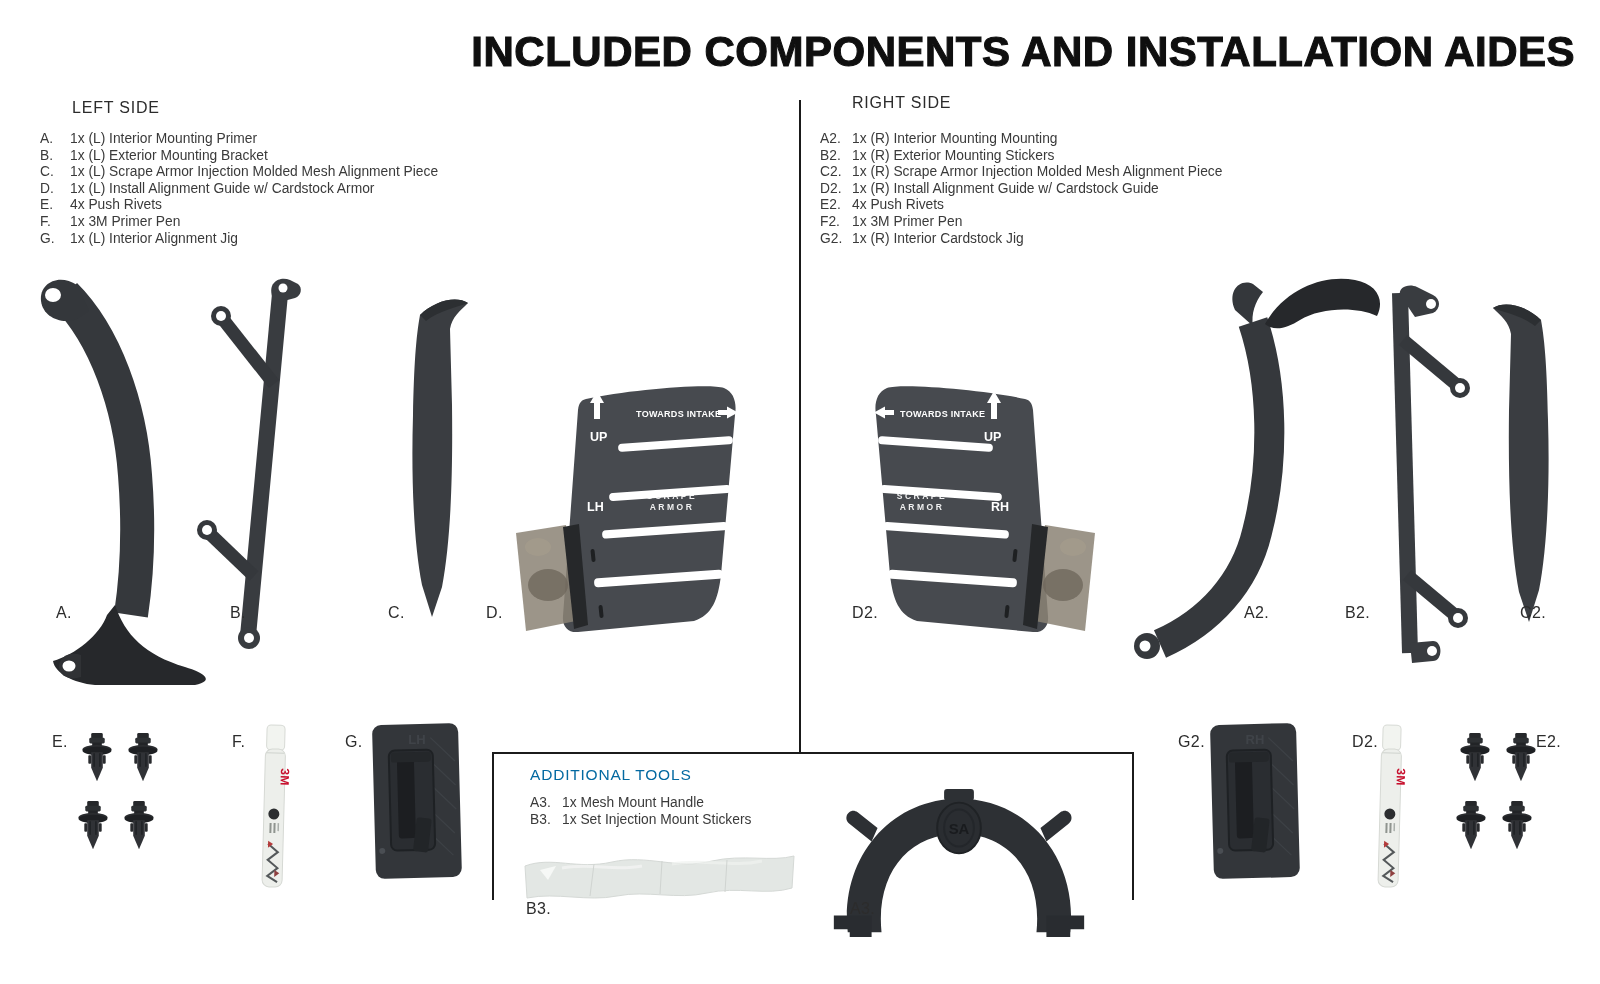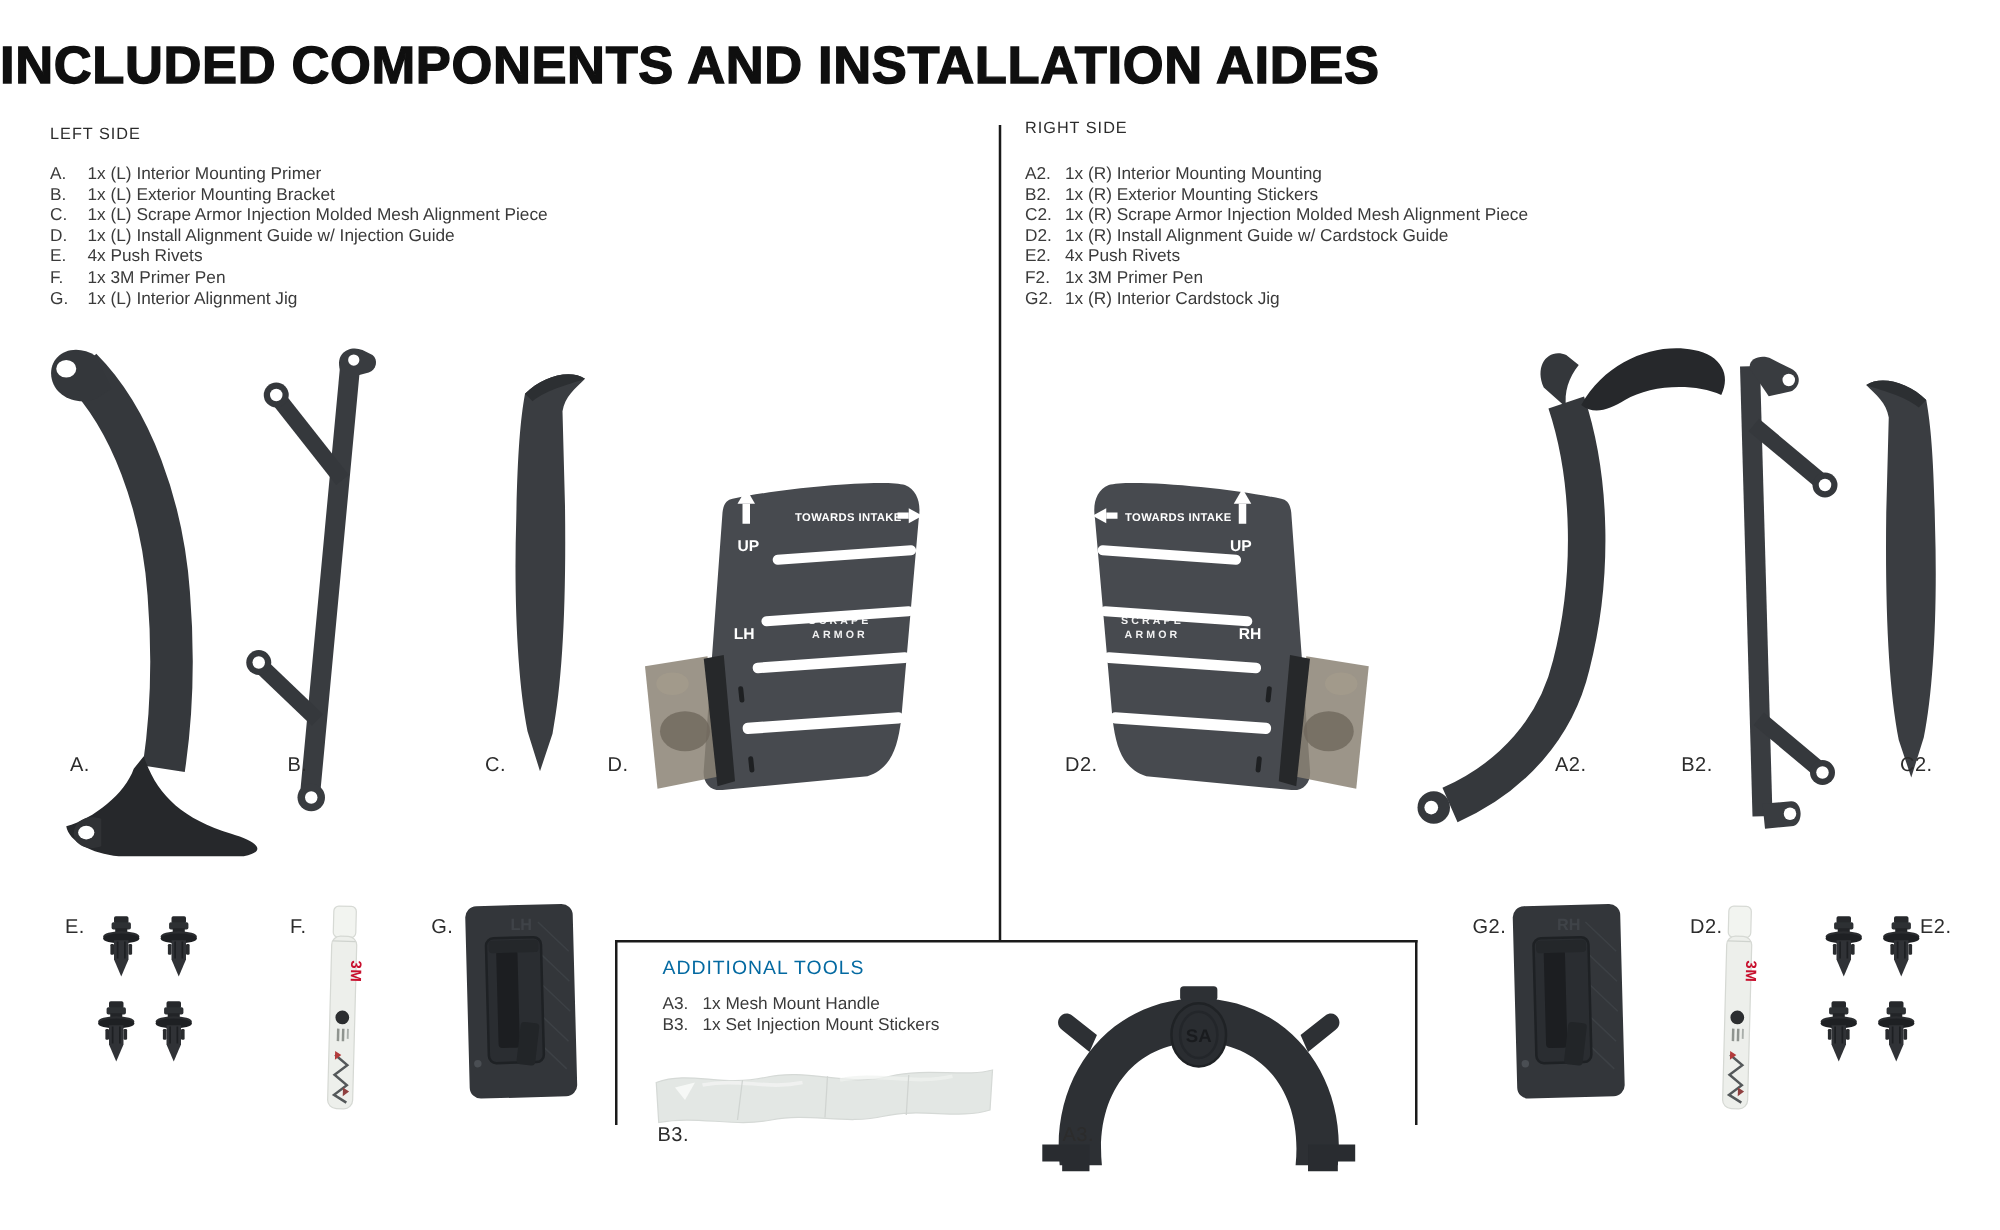--- a/index.html
+++ b/index.html
@@ -1,21 +1,21 @@
 <!DOCTYPE html>
 <html><head>
 <meta charset="utf-8">
 <style>
   html,body{margin:0;padding:0;background:#ffffff;}
   .page{position:relative;width:1600px;height:984px;background:#ffffff;
         font-family:"Liberation Sans",sans-serif;overflow:hidden;}
-  .title{position:absolute;top:28px;left:0;width:1575px;text-align:left;
+  .title{position:absolute;top:28px;left:0;width:1575px;text-align:right;
          font-size:42px;font-weight:bold;color:#0f0f0f;letter-spacing:0.5px;
          -webkit-text-stroke:1.1px #0f0f0f;}
-  .sec-heading{position:absolute;font-size:13px;letter-spacing:0.8px;color:#2b2b2b;}
+  .sec-heading{position:absolute;font-size:16px;letter-spacing:0.8px;color:#2b2b2b;margin-left:32px;}
   .plist{position:absolute;font-size:13.8px;color:#3a3a3a;}
   .plist .row{display:flex;line-height:16.6px;}
   .plist .pid{width:30px;flex:none;}
   .plist.rightcol .pid{width:32px;}
   .plabel{position:absolute;font-size:16px;color:#2c2c2c;letter-spacing:0.4px;}
   .divider{position:absolute;left:799px;top:100px;width:2px;height:652px;background:#1a1a1a;}
   .tools-box{position:absolute;left:492px;top:752px;width:638px;height:146px;
              border-top:2px solid #1b1b1b;border-left:2px solid #1b1b1b;border-right:2px solid #1b1b1b;}
   .tools-heading{position:absolute;left:530px;top:766px;font-size:15.5px;letter-spacing:0.8px;color:#0369a1;}
   .tools-list{position:absolute;left:530px;top:794px;font-size:13.8px;color:#3a3a3a;}
@@ -89,21 +89,21 @@
     <div class="row">
         <span class="pid">B.</span>
         <span>1x (L) Exterior Mounting Bracket</span>
       </div>
     <div class="row">
         <span class="pid">C.</span>
         <span>1x (L) Scrape Armor Injection Molded Mesh Alignment Piece</span>
       </div>
     <div class="row">
         <span class="pid">D.</span>
-        <span>1x (L) Install Alignment Guide w/ Injection Guide</span>
+        <span>1x (L) Install Alignment Guide w/ Cardstock Armor</span>
       </div>
     <div class="row">
         <span class="pid">E.</span>
         <span>4x Push Rivets</span>
       </div>
     <div class="row">
         <span class="pid">F.</span>
         <span>1x 3M Primer Pen</span>
       </div>
     <div class="row">

